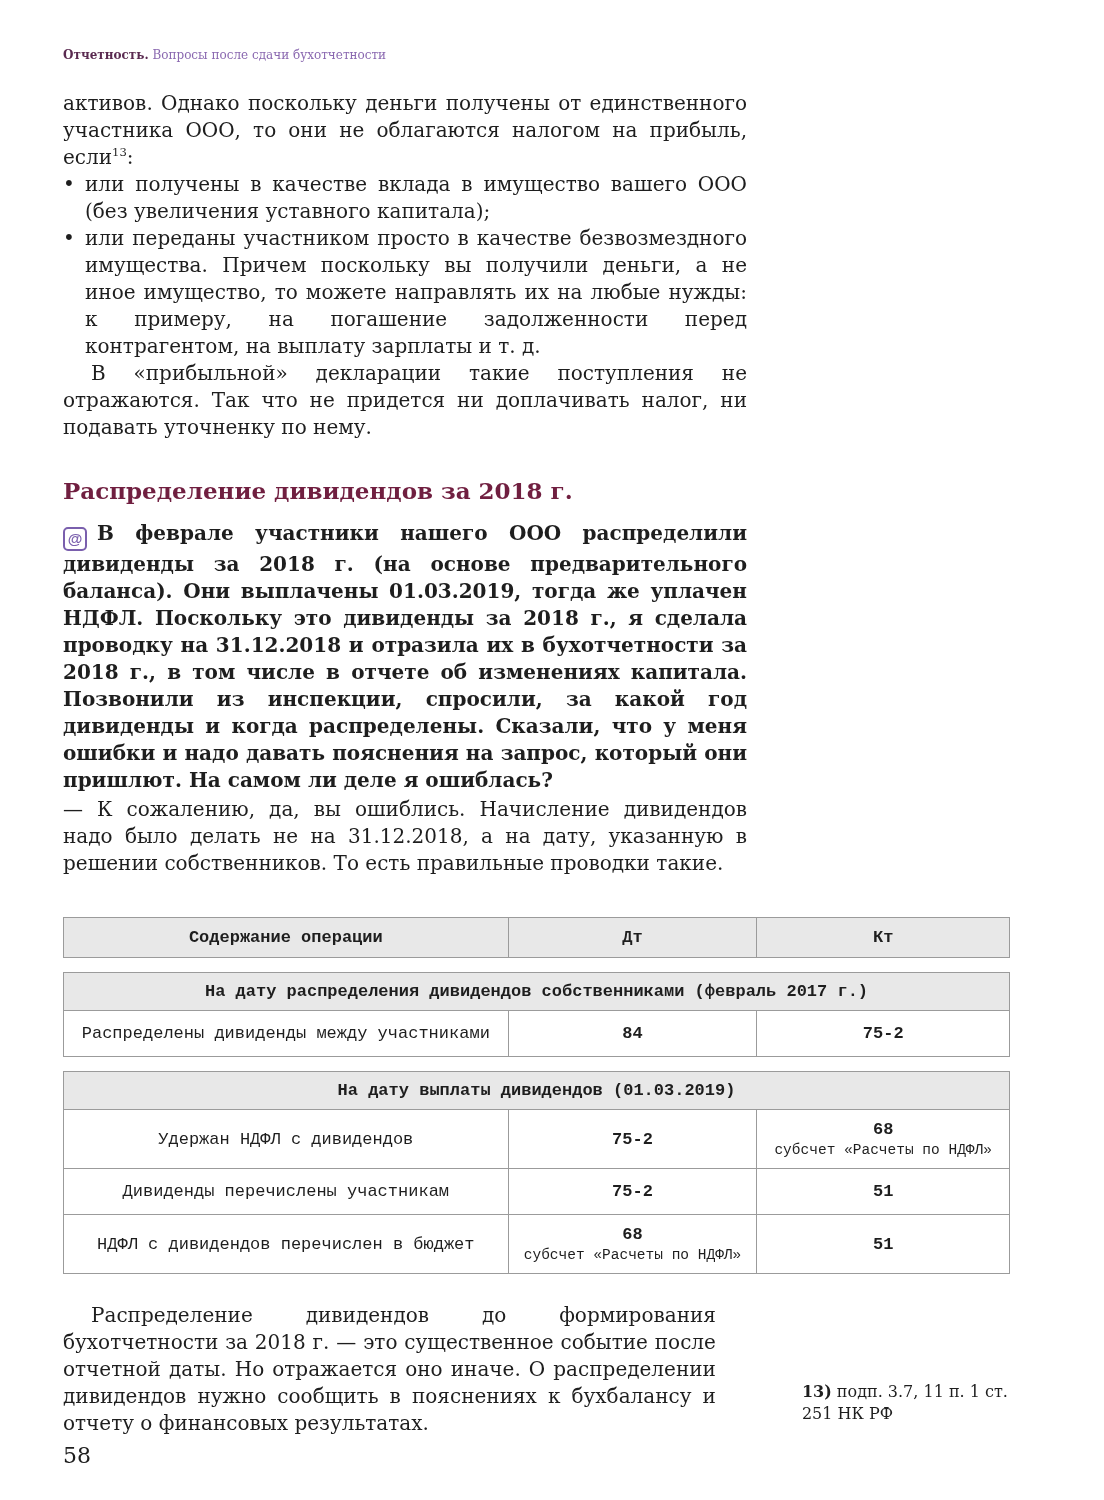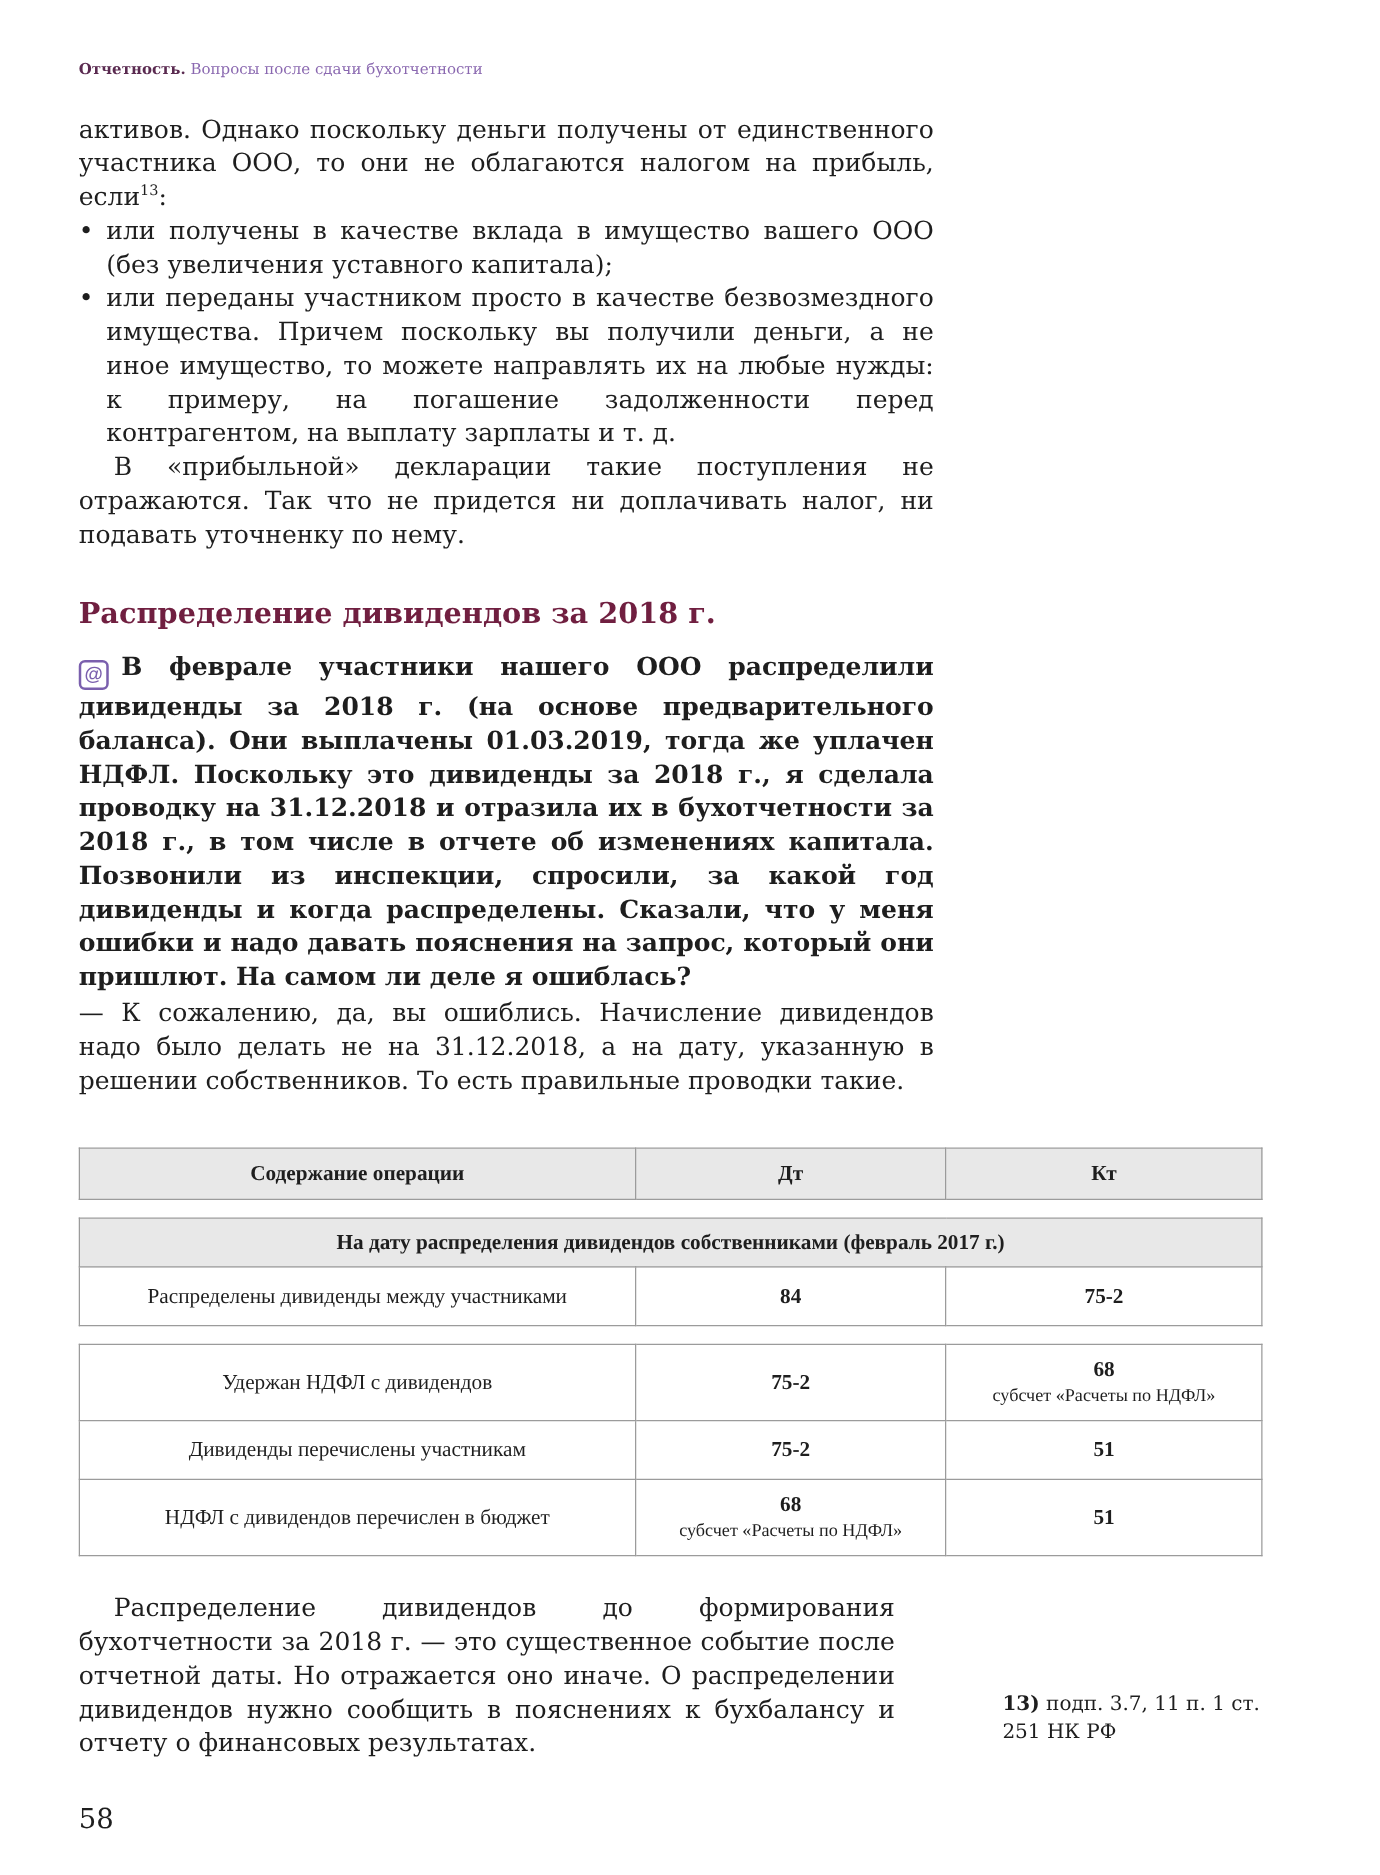--- a/index.html
+++ b/index.html
@@ -48,21 +48,21 @@
     font-size:15px; font-weight:bold; line-height:20px; text-align:center;
     margin-right:10px; vertical-align:-4px;
   }
   .answer { font-size:20px; line-height:27px; text-align:justify; margin-top:2px; }
 
   
   .tbl { margin-top:40px; }
   .tbl table {
     width:100%; border-collapse:collapse; table-layout:fixed;
     margin-bottom:14px;
-    font-family:Liberation Serif, serif;
+    font-family:Liberation Mono, monospace;
   }
   .tbl th, .tbl td { border:1px solid var(--table-border,#9b9b9b); vertical-align:middle; }
   .tbl th {
     background:var(--table-header-bg,#e8e8e8);
     font-size:17px; font-weight:bold; padding:10px 8px; text-align:center;
   }
   .tbl td.section-title {
     background:var(--table-header-bg,#e8e8e8);
     font-size:17px; font-weight:bold; text-align:center; padding:9px 8px;
   }
@@ -147,20 +147,23 @@
     </tbody>
       </table>
 
     <table>
       <colgroup>
           <col style="width:47%">
           <col style="width:26.3%">
           <col style="width:26.7%">
         </colgroup>
       <tbody>
+          <tr>
+        <td class="section-title" colspan="3">На дату выплаты дивидендов (01.03.2019)</td>
+      </tr>
       <tr>
         <td class="op">Удержан НДФЛ с дивидендов</td>
         <td class="num">75-2</td>
         <td class="num"><span>68</span><span class="note">субсчет «Расчеты по НДФЛ»</span></td>
       </tr>
       <tr>
         <td class="op">Дивиденды перечислены участникам</td>
         <td class="num">75-2</td>
         <td class="num">51</td>
       </tr>

